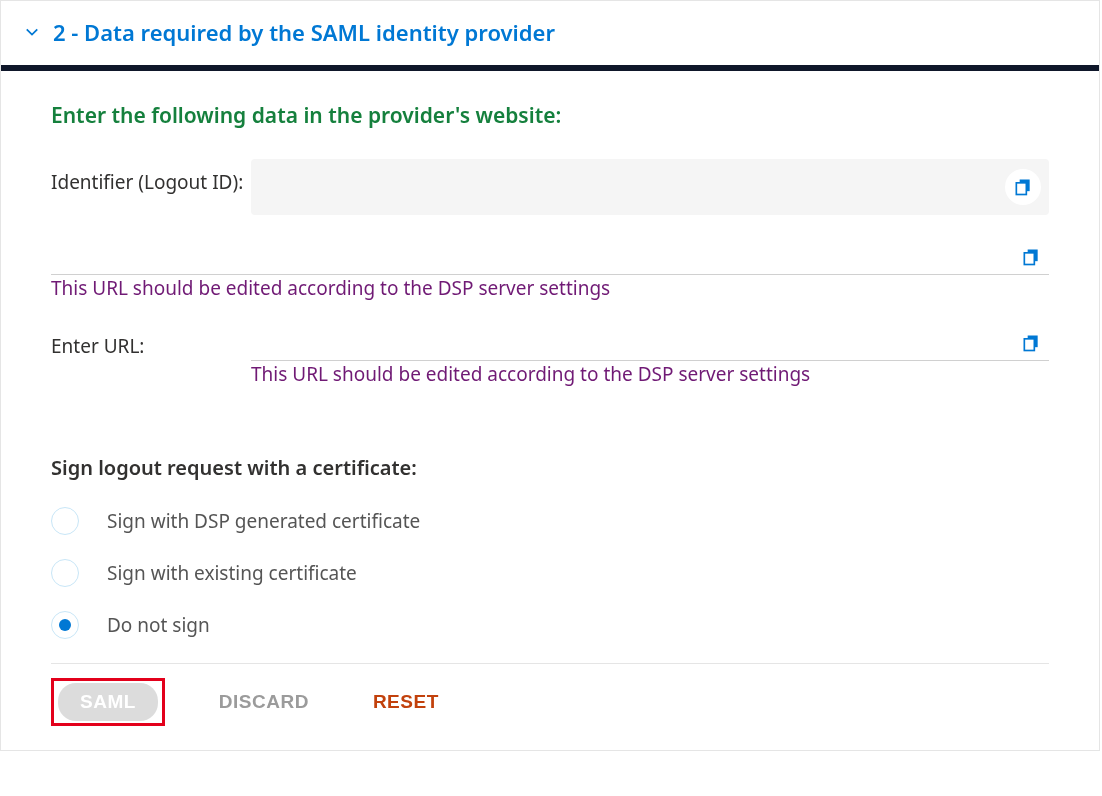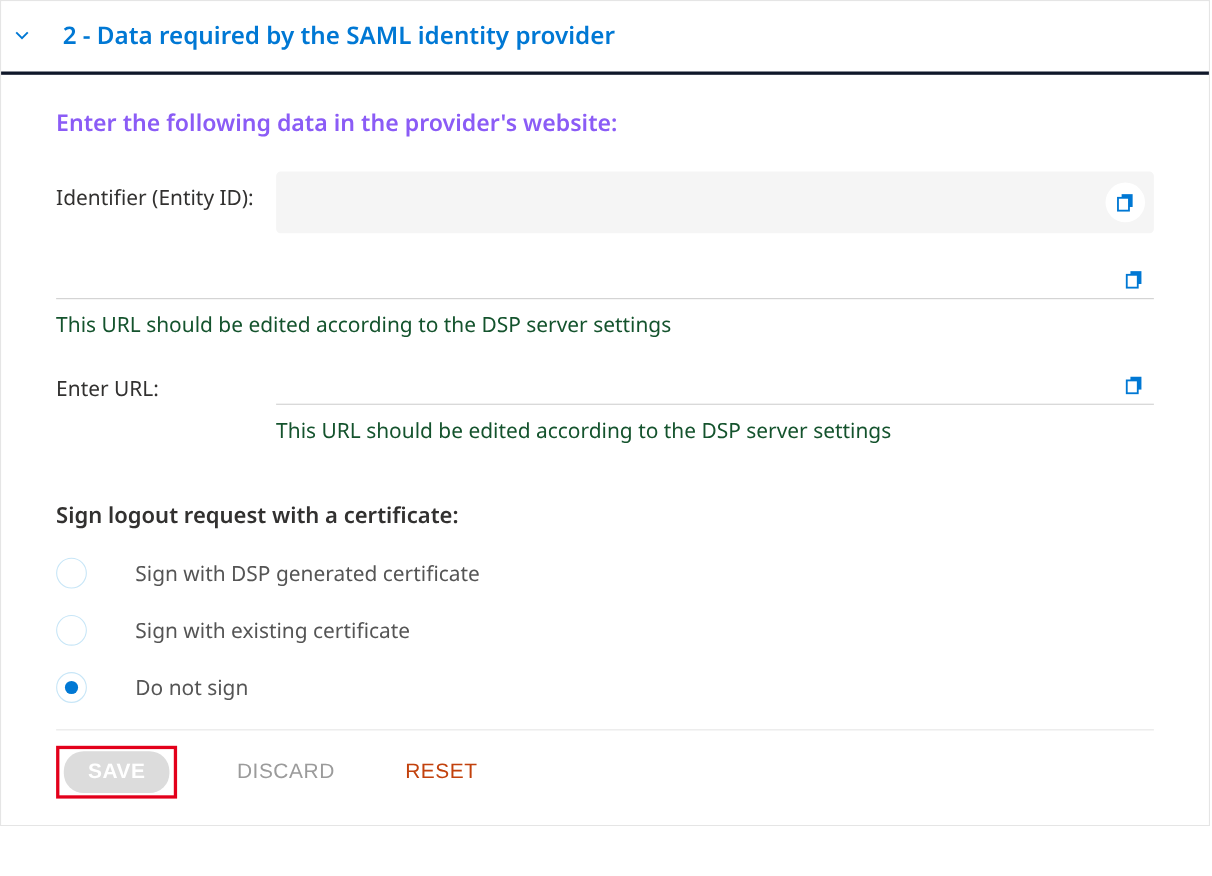--- a/index.html
+++ b/index.html
@@ -11,40 +11,40 @@
     font-size:18px;
   }
   .panel {
     width:1100px;
     border:1px solid #e5e5e5;
     background:#fff;
   }
   .hdr {
     display:flex;
     align-items:center;
-    gap:30px;
-    padding:16px 24px 18px 12px;
-    border-bottom:3px solid #0f172a;
+    gap:14px;
+    padding:16px 24px 18px 24px;
+    border-bottom:6px solid #0f172a;
   }
   .chev {
     width:14px; height:14px;
     color:#0078d4;
   }
   .hdr-title {
     color:#0078d4;
     font-size:22px;
     font-weight:600;
   }
   .body {
     padding:30px 50px 20px 50px;
   }
   .intro {
     font-size:21px;
     font-weight:600;
-    color:#8b5cf6;
+    color:#15803d;
     margin-bottom:30px;
   }
   .row {
     display:flex;
     align-items:flex-start;
     margin-bottom:22px;
   }
   .lbl {
     width:200px;
     flex:0 0 200px;
@@ -89,36 +89,35 @@
     right:2px;
     top:4px;
     width:32px;height:32px;
     display:flex;align-items:center;justify-content:center;
     cursor:pointer;
   }
   .copy-icon {
     width:20px;height:20px;color:#0078d4;
   }
   .hint {
-    color:#14532d;
+    color:#701a75;
     font-size:19px;
-    margin-top:10px;
   }
   .section2 {
-    margin-top:50px;
+    margin-top:67px;
   }
   .sec2-title {
     font-size:20px;
     font-weight:600;
     margin-bottom:26px;
   }
   .radio-row {
     display:flex;
     align-items:center;
-    gap:44px;
+    gap:28px;
     margin-bottom:24px;
     cursor:pointer;
   }
   .radio {
     width:28px;height:28px;
     border:1px solid #c8e6f7;
     border-radius:50%;
     display:flex;align-items:center;justify-content:center;
     flex:0 0 28px;
   }
@@ -133,21 +132,21 @@
   }
   .btnbar {
     display:flex;
     align-items:center;
     gap:44px;
     padding:14px 0 4px 0;
   }
   .btn {
     font-size:19px;
     letter-spacing:.5px;
-    font-weight:400;
+    font-weight:700;
     cursor:pointer;
     background:none;border:none;
     padding:6px 10px;
   }
   .btn-save {
     background:#dcdcdc;
     color:#fff;
     border-radius:18px;
     padding:8px 22px;
     font-weight:600;
@@ -172,21 +171,21 @@
         <path fill="none" stroke="currentColor" stroke-width="2" d="M2 5l6 6 6-6"></path>
       </svg>
     <span class="hdr-title">2 - Data required by the SAML identity provider</span>
   </div>
 
   <div class="body">
 
     <div class="intro">Enter the following data in the provider's website:</div>
 
     <div class="row">
-      <div class="lbl">Identifier (Entity ID):</div>
+      <div class="lbl">Identifier (Logout ID):</div>
       <div class="val">
         <div class="box-flat">
           <span></span>
           <div class="copy-badge">
             <svg class="copy-icon" viewBox="0 0 24 24">
                 <rect x="8" y="3" width="12" height="14" fill="currentColor"></rect>
                 <rect x="4" y="7" width="12" height="14" fill="#fff" stroke="currentColor" stroke-width="2"></rect>
               </svg>
           </div>
         </div>
@@ -240,20 +239,20 @@
             <div class="dot"></div>
           </div>
         <span class="radio-lbl">Do not sign</span>
       </div>
     </div>
 
     <div class="divider"></div>
 
     <div class="btnbar">
       <span class="hl">
-        <button class="btn btn-save">SAVE</button>
+        <button class="btn btn-save">SAML</button>
       </span>
       <button class="btn btn-discard">DISCARD</button>
       <button class="btn btn-reset">RESET</button>
     </div>
 
   </div>
 </div>
 
 </body></html>

